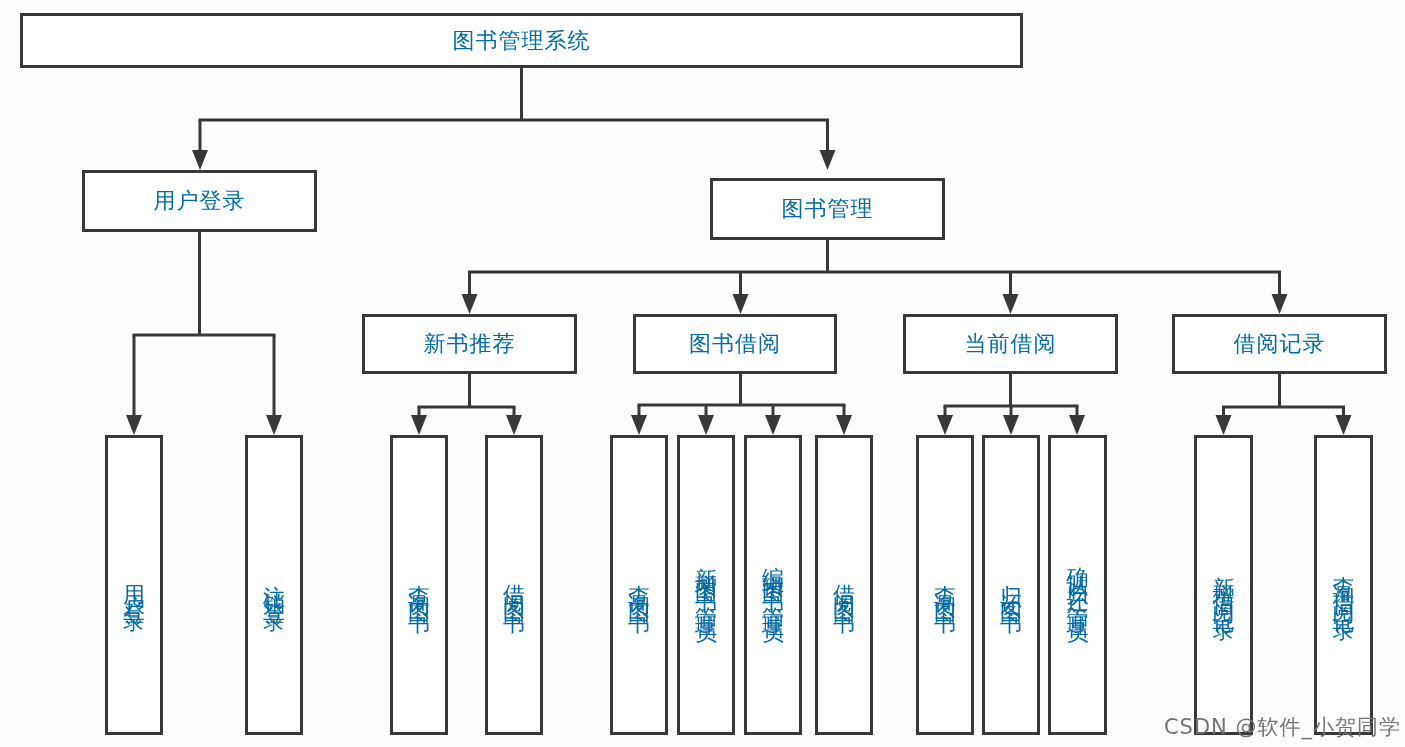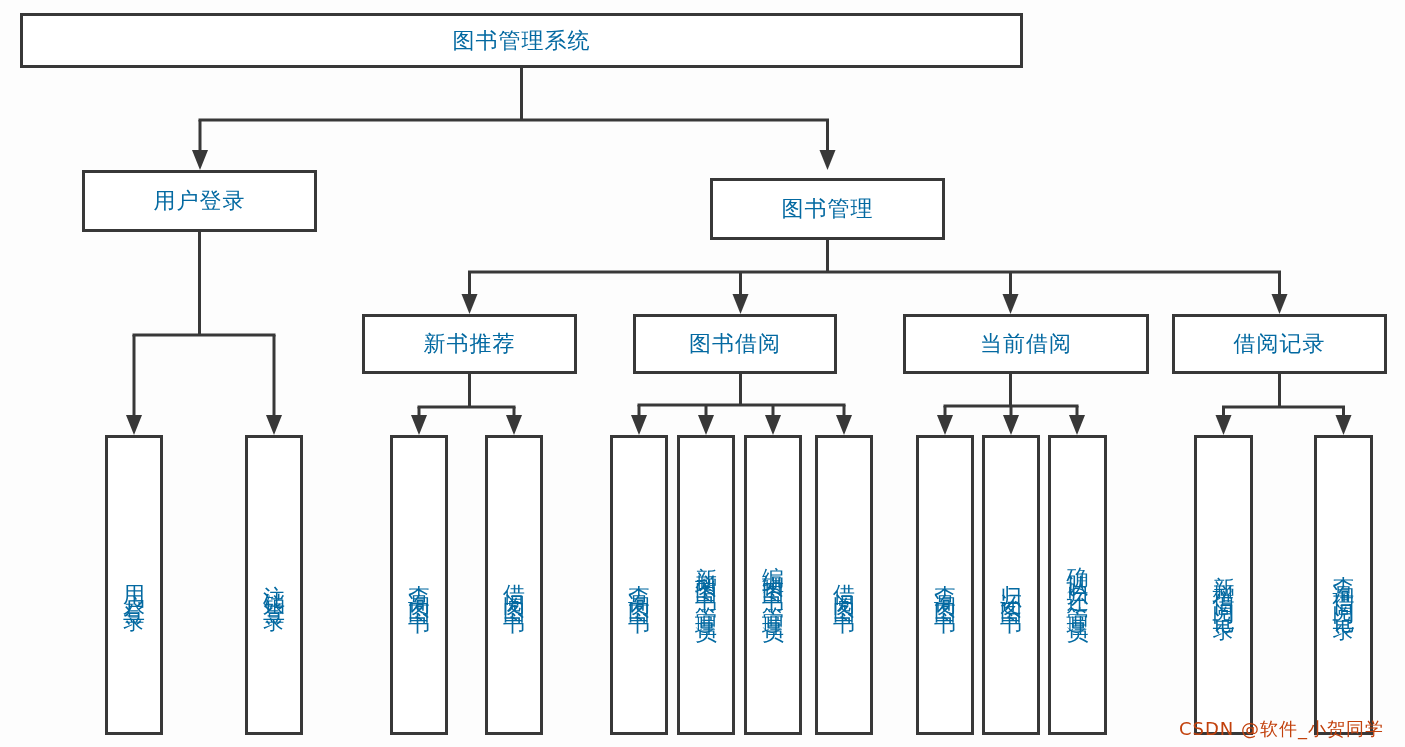--- a/index.html
+++ b/index.html
@@ -5,21 +5,21 @@
   html,body{margin:0;padding:0;}
   body{background:#fdfdfd;font-family:"DejaVu Sans","Liberation Sans",sans-serif;}
   #stage{position:relative;width:1405px;height:747px;background:#fdfdfd;overflow:hidden;}
   #wires{position:absolute;left:0;top:0;pointer-events:none;}
   .box{position:absolute;box-sizing:border-box;background:#ffffff;border:3px solid #383838;
        display:flex;align-items:center;justify-content:center;color:#0369a1;}
   .h-box{font-size:22px;letter-spacing:1px;white-space:nowrap;}
   .v-box{writing-mode:vertical-rl;text-orientation:mixed;font-size:22px;letter-spacing:9px;
          line-height:1;}
   .v-box.long{letter-spacing:8px;}
-  .watermark{position:absolute;right:21px;bottom:6px;font-size:18px;color:#c2410c;
+  .watermark{position:absolute;right:4px;bottom:6px;font-size:21px;color:#737373;
              letter-spacing:1px;white-space:nowrap;}
 </style>
 </head>
 <body>
 
 <div id="stage">
 
   <svg id="wires" width="1405" height="747" viewBox="0 0 1405 747" stroke="#383838" stroke-width="3" fill="#383838">
 
     <g>
@@ -96,21 +96,21 @@
     </g>
   </svg>
 
   <div class="box h-box" style="left:20px;top:13px;width:1003px;height:55px;">图书管理系统</div>
 
   <div class="box h-box" style="left:82px;top:170px;width:235px;height:62px;">用户登录</div>
   <div class="box h-box" style="left:710px;top:170px;width:235px;height:62px;margin-top:8px;">图书管理</div>
 
   <div class="box h-box" style="left:362px;top:314px;width:215px;height:60px;">新书推荐</div>
   <div class="box h-box" style="left:633px;top:314px;width:204px;height:60px;">图书借阅</div>
-  <div class="box h-box" style="left:903px;top:314px;width:246px;height:60px;">当前借阅</div>
+  <div class="box h-box" style="left:903px;top:314px;width:215px;height:60px;">当前借阅</div>
   <div class="box h-box" style="left:1172px;top:314px;width:215px;height:60px;">借阅记录</div>
 
   <div class="box v-box" style="left:105px;top:435px;width:58px;height:300px;">用户登录</div>
   <div class="box v-box" style="left:245px;top:435px;width:58px;height:300px;">注销登录</div>
 
   <div class="box v-box" style="left:390px;top:435px;width:58px;height:300px;">查询图书</div>
   <div class="box v-box" style="left:485px;top:435px;width:58px;height:300px;">借阅图书</div>
 
   <div class="box v-box" style="left:610px;top:435px;width:58px;height:300px;">查询图书</div>
   <div class="box v-box long" style="left:677px;top:435px;width:58px;height:300px;">新增图书（管理员）</div>

